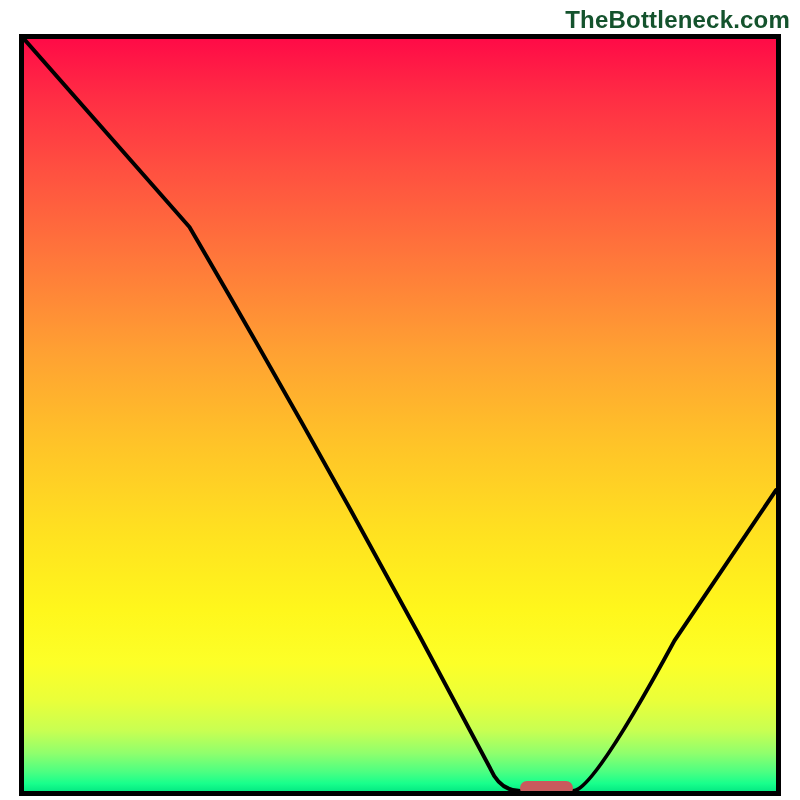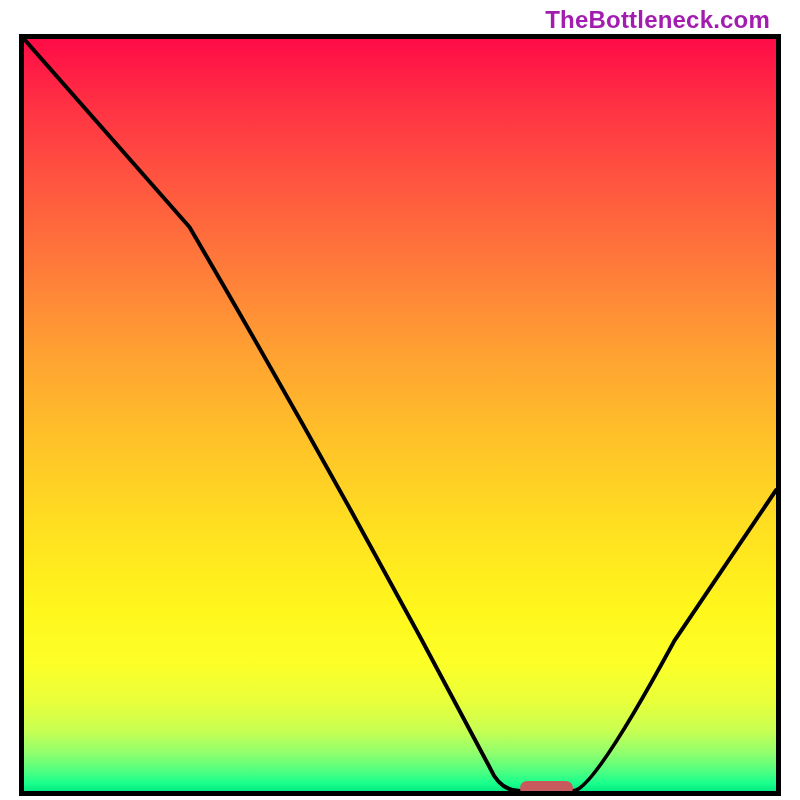--- a/index.html
+++ b/index.html
@@ -11,24 +11,24 @@
     font-family: Arial, Helvetica, sans-serif;
   }
   .container {
     position: relative;
     width: 800px;
     height: 800px;
   }
   .watermark {
     position: absolute;
     top: 6px;
-    right: 30px;
+    right: 10px;
     font-size: 24px;
     font-weight: 600;
-    color: #a21caf;
+    color: #14532d;
     letter-spacing: 0.2px;
     margin-left: 24px;
   }
   .plot-frame {
     position: absolute;
     left: 19px;
     top: 34px;
     width: 762px;
     height: 762px;
     border: 5px solid #000;

